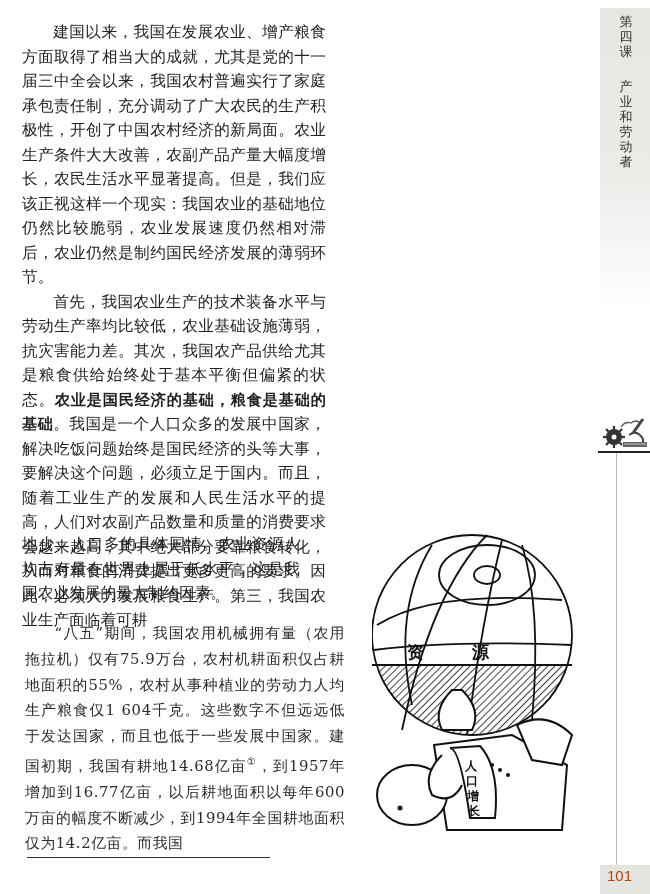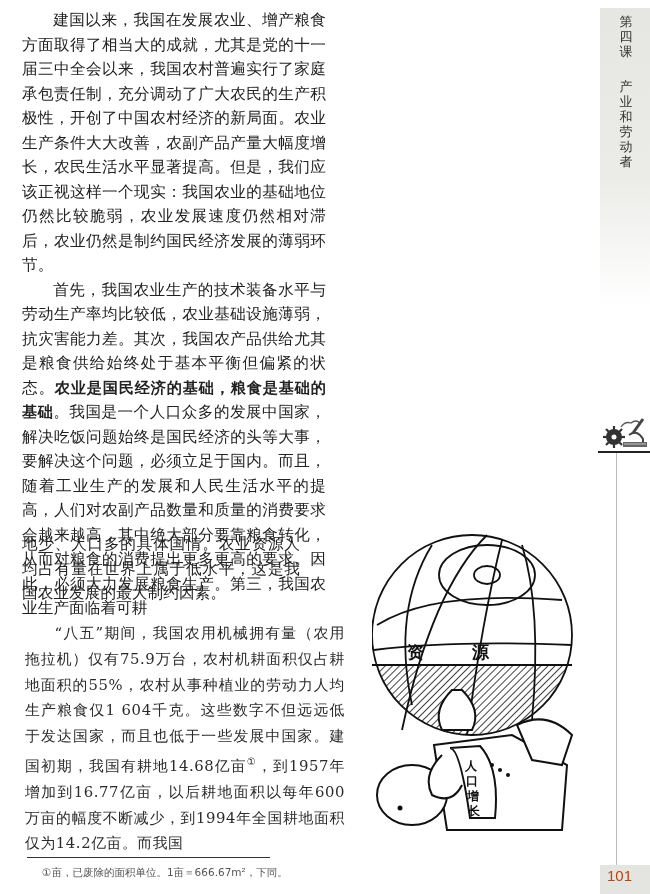--- a/index.html
+++ b/index.html
@@ -108,21 +108,21 @@
     <line x1="30" y1="20" x2="40" y2="6" stroke="#444" stroke-width="3"></line>
     <path d="M26 22 q8 -6 14 4 l0 4" fill="none" stroke="#444" stroke-width="2"></path>
     <rect x="20" y="29" width="24" height="5" fill="#666"></rect>
     <line x1="21" y1="31" x2="43" y2="31" stroke="#ddd" stroke-width="0.8"></line>
   </svg>
 
   <div class="side-hline"></div>
   <div class="side-vline"></div>
   <div class="page-number">101</div>
 
-  <div class="para" style="top:8px;">
+  <div class="para" style="top:20px;">
     <p class="indent">建国以来，我国在发展农业、增产粮食方面取得了相当大的成就，尤其是党的十一届三中全会以来，我国农村普遍实行了家庭承包责任制，充分调动了广大农民的生产积极性，开创了中国农村经济的新局面。农业生产条件大大改善，农副产品产量大幅度增长，农民生活水平显著提高。但是，我们应该正视这样一个现实：我国农业的基础地位仍然比较脆弱，农业发展速度仍然相对滞后，农业仍然是制约国民经济发展的薄弱环节。</p>
     <p class="indent" style="margin-top:0;"><span>首先，我国农业生产的技术装备水平与劳动生产率均比较低，农业基础设施薄弱，抗灾害能力差。其次，我国农产品供给尤其是粮食供给始终处于基本平衡但偏紧的状态。</span><span class="bold">农业是国民经济的基础，粮食是基础的基础</span><span>。我国是一个人口众多的发展中国家，解决吃饭问题始终是国民经济的头等大事，要解决这个问题，必须立足于国内。而且，随着工业生产的发展和人民生活水平的提高，人们对农副产品数量和质量的消费要求会越来越高，其中绝大部分要靠粮食转化，从而对粮食的消费提出更多更高的要求。因此，必须大力发展粮食生产。第三，我国农业生产面临着可耕</span></p>
   </div>
   <div class="para" style="top:532px; width:278px;">
     <p>地少、人口多的具体国情。农业资源人均占有量在世界上属于低水平，这是我国农业发展的最大制约因素。</p>
   </div>
 
   <div class="box-text" style="top:620px;">
     <p class="indent" style="margin:0;"><span>“八五”期间，我国农用机械拥有量（农用拖拉机）仅有75.9万台，农村机耕面积仅占耕地面积的55%，农村从事种植业的劳动力人均生产粮食仅1 604千克。这些数字不但远远低于发达国家，而且也低于一些发展中国家。建国初期，我国有耕地14.68亿亩</span><span style="font-size:10px; vertical-align:super;">①</span><span>，到1957年增加到16.77亿亩，以后耕地面积以每年600万亩的幅度不断减少，到1994年全国耕地面积仅为14.2亿亩。而我国</span></p>
   </div>
@@ -171,14 +171,13 @@
     <g font-family="DejaVu Sans, sans-serif" font-weight="bold" font-size="12" fill="#111">
       <text x="93" y="240">人</text>
       <text x="94" y="255">口</text>
       <text x="95" y="270">增</text>
       <text x="96" y="285">长</text>
     </g>
   </svg>
   <div class="caption">所剩无几</div>
 
   <div class="footnote-line"></div>
-  <div class="footnote">①亩，已废除的面积单位。1亩＝666.67m²，下同。</div>
 </div>
 
 </body></html>

